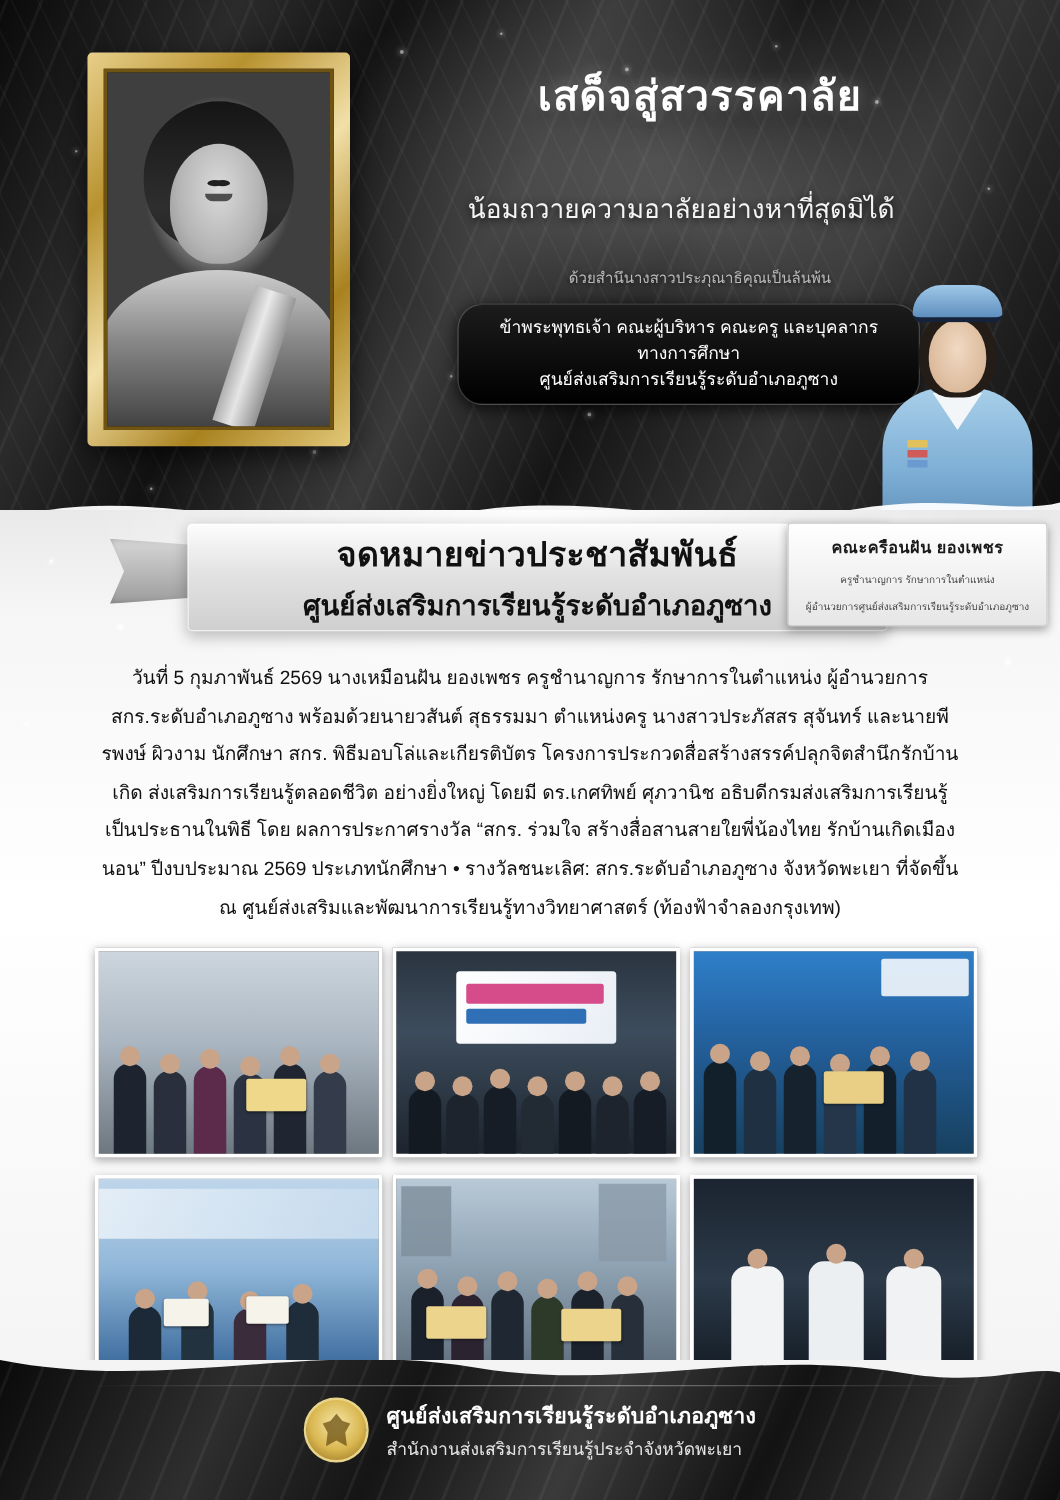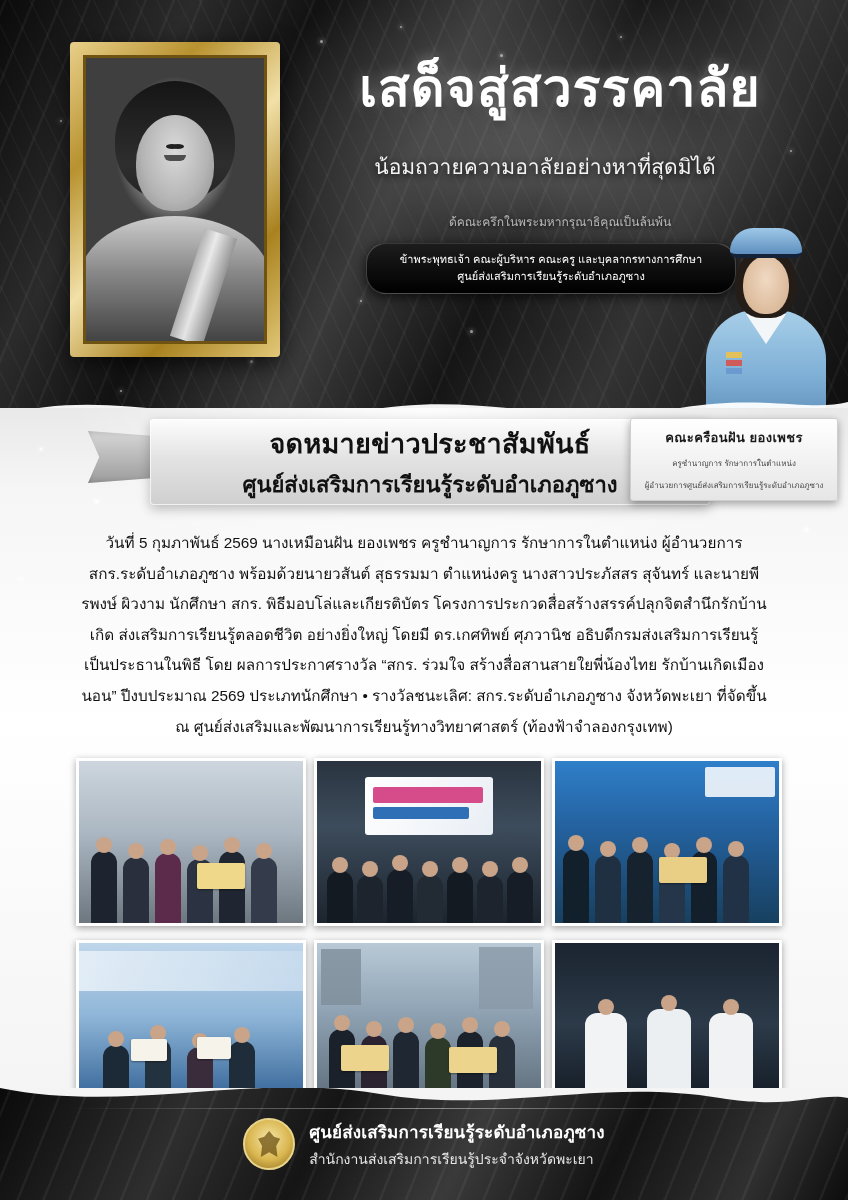--- a/index.html
+++ b/index.html
@@ -136,21 +136,21 @@
     opacity: .95;
   }
 
   
   .headline-main {
     position: absolute;
     left: 300px; top: 60px;
     width: 520px;
     text-align: center;
     font-family: "Liberation Serif", serif;
-    font-size: 52px;
+    font-size: 33px;
     line-height: 1.12;
     font-weight: 700;
     color: #ffffff;
     text-shadow: 0 0 14px rgba(255,255,255,.45), 0 3px 10px rgba(0,0,0,.8);
     letter-spacing: 1px;
   }
   .headline-sub {
     position: absolute;
     left: 285px; top: 150px;
     width: 520px;
@@ -184,21 +184,21 @@
     left: 366px; top: 243px;
     width: 348px;
     padding: 7px 10px 9px;
     border-radius: 20px;
     background: linear-gradient(180deg, #1c1c1c 0%, #000 100%);
     border: 1px solid rgba(255,255,255,.22);
     text-align: center;
     box-shadow: 0 3px 12px rgba(0,0,0,.7);
   }
   .pill-credit div {
-    font-size: 11px;
+    font-size: 14px;
     color: #fff;
     line-height: 1.5;
     text-align: center;
   }
 
   
   .officer {
     position: absolute;
     right: 16px; top: 228px;
     width: 132px; height: 200px;
@@ -487,21 +487,21 @@
             <div class="pp-eye l"></div>
             <div class="pp-eye r"></div>
             <div class="pp-mouth"></div>
           </div>
         </div>
       </div>
     </div>
 
     <div class="headline-main">เสด็จสู่สวรรคาลัย</div>
     <div class="headline-sub">น้อมถวายความอาลัยอย่างหาที่สุดมิได้</div>
-    <div class="headline-sub3">ด้คณะครึกในพระมหากรุณาธิคุณเป็นล้นพ้น</div>
+    <div class="headline-sub3">ด้วยสำนึนางสาวประภุณาธิคุณเป็นล้นพ้น</div>
 
     <div class="pill-credit">
       <div>ข้าพระพุทธเจ้า คณะผู้บริหาร คณะครู และบุคลากรทางการศึกษา</div>
       <div>ศูนย์ส่งเสริมการเรียนรู้ระดับอำเภอภูซาง</div>
     </div>
 
     <div class="officer">
       <div class="o-body"></div>
       <div class="o-collar"></div>
       <div class="o-badge"></div>

